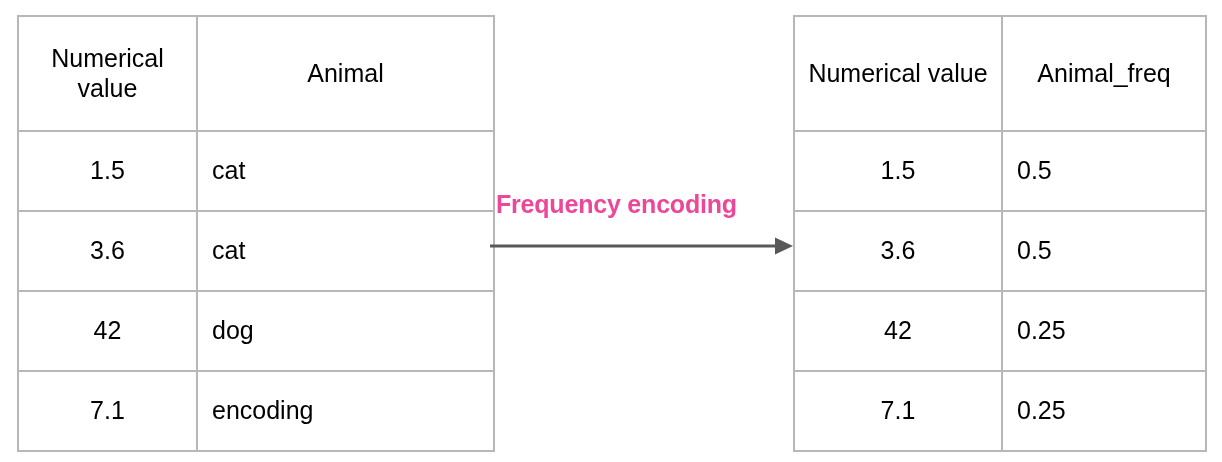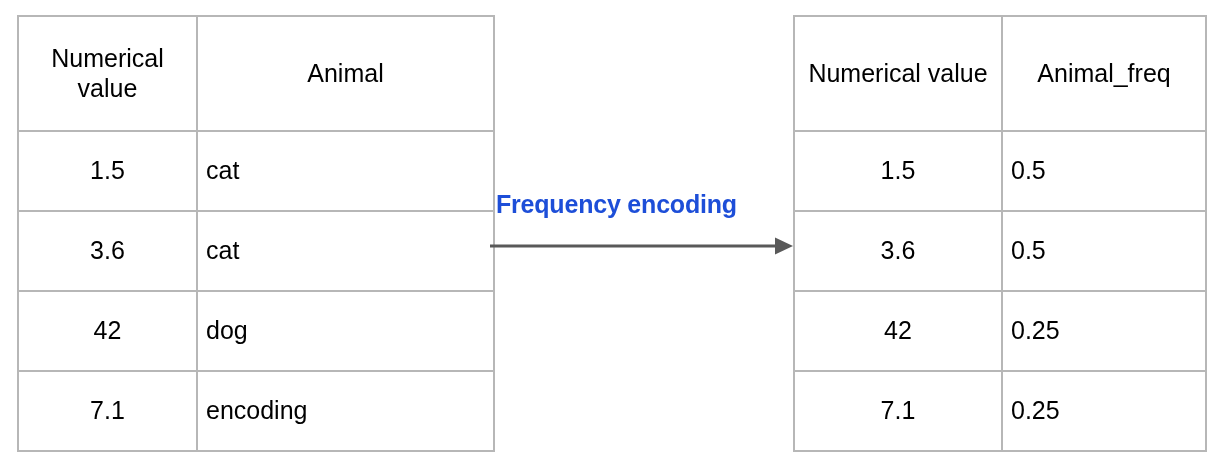--- a/index.html
+++ b/index.html
@@ -41,21 +41,21 @@
     text-align: center;
     height: 113px;
   }
   .data-table td.num {
     text-align: center;
     height: 78px;
     margin-top: 11px;
   }
   .data-table td.txt {
     text-align: left;
-    padding-left: 8px;
+    padding-left: 14px;
     height: 78px;
   }
 
   
   #table-original {
     left: 17px;
     top: 15px;
     width: 476px;
   }
   #table-original col.c1 { width: 179px; }
@@ -77,21 +77,21 @@
     top: 190px;
     width: 310px;
     height: 80px;
   }
   .transform-label {
     position: absolute;
     left: 7px;
     top: 0px;
     font-size: 25px;
     font-weight: bold;
-    color: #1d4ed8;
+    color: #ec4899;
     white-space: nowrap;
     letter-spacing: -0.2px;
   }
   .transform-arrow {
     position: absolute;
     left: 0px;
     top: 44px;
     width: 306px;
     height: 24px;
   }

